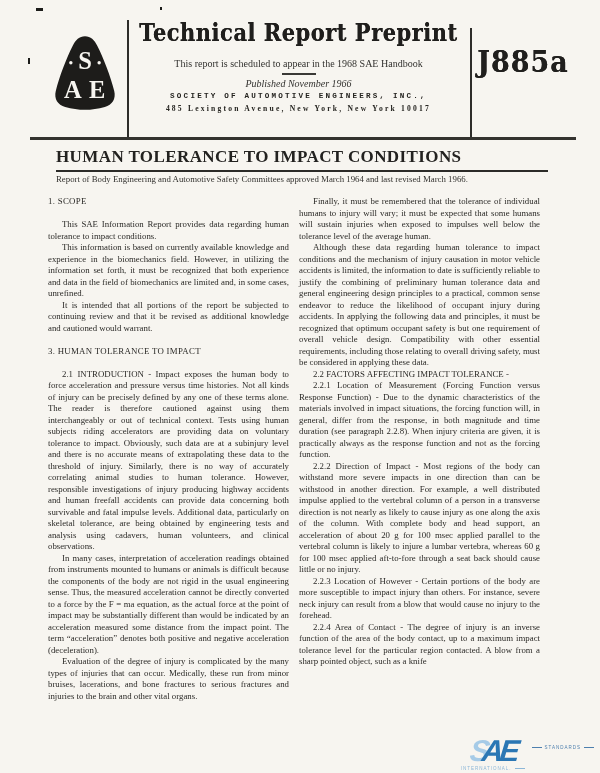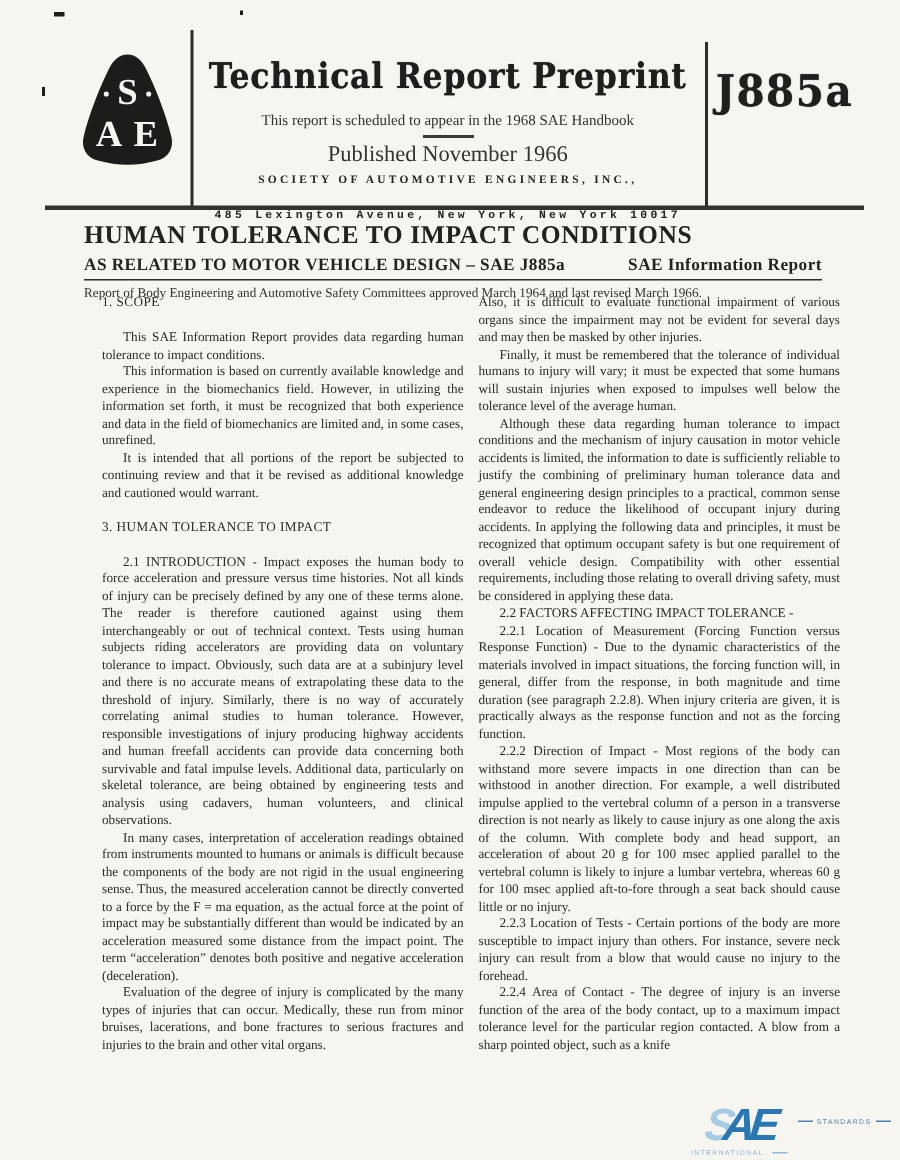--- a/index.html
+++ b/index.html
@@ -7,39 +7,39 @@
   .page{position:relative;width:600px;height:773px;background:#f7f5f0;overflow:hidden;color:#2a2a27;}
 
   
   .speck{position:absolute;background:#1c1c1a;}
 
   
   .logo-svg{position:absolute;left:52px;top:33px;}
   .vline{position:absolute;width:1.5px;background:#2e2d2a;}
   .vline-left{left:127px;top:20px;height:119px;}
   .vline-right{left:470px;top:28px;height:111px;}
-  .header-center{position:absolute;left:129px;top:36px;width:339px;text-align:center;}
+  .header-center{position:absolute;left:129px;top:19px;width:339px;text-align:center;}
   .masthead{font-family:"DejaVu Serif",serif;font-weight:bold;font-size:21px;letter-spacing:.5px;color:#1f1e1c;transform:scaleY(1.12);transform-origin:top center;text-shadow:0 0 .5px #1f1e1c;}
   .sched{margin-top:14px;font-size:10px;color:#33322f;}
   .short-rule{width:34px;height:1.5px;background:#3a3936;margin:4px auto 3px auto;}
-  .published{font-size:15px;color:#33322f;}
-  .society{margin-top:3px;font-family:Liberation Serif, serif;font-weight:bold;font-size:7.6px;letter-spacing:2.2px;color:#252420;text-align:center;}
-  .address{margin-top:16px;font-family:Liberation Mono, monospace;font-weight:bold;font-size:7.6px;letter-spacing:2.2px;color:#252420;}
+  .published{font-size:10px;color:#33322f;font-style:italic;}
+  .society{margin-top:3px;font-family:Liberation Mono, monospace;font-weight:bold;font-size:7.6px;letter-spacing:2.2px;color:#252420;text-align:center;}
+  .address{margin-top:4px;font-family:Liberation Serif, serif;font-weight:bold;font-size:7.6px;letter-spacing:2.2px;color:#252420;}
   .doc-number{position:absolute;left:470px;top:46px;width:106px;text-align:center;font-family:"DejaVu Serif",serif;font-weight:bold;font-size:27px;letter-spacing:1px;color:#201f1d;text-shadow:0 0 .6px #201f1d;transform:scaleY(1.08);}
   .header-rule{position:absolute;left:30px;top:137px;width:546px;height:2.5px;background:#34332f;}
 
   
   .title-block{position:absolute;left:56px;top:147px;width:492px;}
   .title-line1{font-weight:bold;font-size:17px;letter-spacing:.4px;color:#232220;}
   .title-line2-row{display:flex;justify-content:space-between;margin-top:3.5px;font-weight:bold;font-size:11.5px;letter-spacing:.3px;color:#232220;}
   .title-rule{margin-top:3px;height:1.5px;background:#2c2b28;}
   .committee{margin-top:2.5px;font-size:8.8px;color:#33322f;}
 
   
-  .columns{position:absolute;left:68px;top:196px;width:492px;display:flex;gap:10px;}
+  .columns{position:absolute;left:48px;top:196px;width:492px;display:flex;gap:10px;}
   .col{flex:1;font-size:8.8px;line-height:11.5px;text-align:justify;color:#2b2a27;}
   .col p{margin:0;text-indent:14px;}
   .col p.noindent{text-indent:0;}
   .sec-heading{margin:0 0 11.5px 0;letter-spacing:.3px;}
   .sec-heading.mid{margin:11.5px 0;}
   .u{text-underline-offset:1.5px;}
 
   
   .watermark{position:absolute;right:6px;bottom:2px;display:flex;align-items:flex-start;gap:7px;font-family:"Liberation Sans",sans-serif;}
   .wm-logo{text-align:center;line-height:1;}
@@ -85,49 +85,44 @@
       <div class="address">485 Lexington Avenue, New York, New York 10017</div>
     </div>
 
     <div class="vline vline-right"></div>
     <div class="doc-number">J885a</div>
     <div class="header-rule"></div>
   </div>
 
   <div class="title-block">
     <div class="title-line1">HUMAN TOLERANCE TO IMPACT CONDITIONS</div>
-    <div class="title-line2-row">
-      <span>AS RELATED TO MOTOR VEHICLE DESIGN – SAE J885a</span>
-      <span>SAE Information Report</span>
-    </div>
     <div class="title-rule"></div>
     <div class="committee">Report of Body Engineering and Automotive Safety Committees approved March 1964 and last revised March 1966.</div>
   </div>
 
   <div class="columns">
 
     <div class="col">
       <div class="sec-heading">1. SCOPE</div>
       <p>This SAE Information Report provides data regarding human tolerance to impact conditions.</p>
       <p>This information is based on currently available knowledge and experience in the biomechanics field. However, in utilizing the information set forth, it must be recognized that both experience and data in the field of biomechanics are limited and, in some cases, unrefined.</p>
       <p>It is intended that all portions of the report be subjected to continuing review and that it be revised as additional knowledge and cautioned would warrant.</p>
       <div class="sec-heading mid">3. HUMAN TOLERANCE TO IMPACT</div>
       <p>2.1 INTRODUCTION - Impact exposes the human body to force acceleration and pressure versus time histories. Not all kinds of injury can be precisely defined by any one of these terms alone. The reader is therefore cautioned against using them interchangeably or out of technical context. Tests using human subjects riding accelerators are providing data on voluntary tolerance to impact. Obviously, such data are at a subinjury level and there is no accurate means of extrapolating these data to the threshold of injury. Similarly, there is no way of accurately correlating animal studies to human tolerance. However, responsible investigations of injury producing highway accidents and human freefall accidents can provide data concerning both survivable and fatal impulse levels. Additional data, particularly on skeletal tolerance, are being obtained by engineering tests and analysis using cadavers, human volunteers, and clinical observations.</p>
       <p>In many cases, interpretation of acceleration readings obtained from instruments mounted to humans or animals is difficult because the components of the body are not rigid in the usual engineering sense. Thus, the measured acceleration cannot be directly converted to a force by the F = ma equation, as the actual force at the point of impact may be substantially different than would be indicated by an acceleration measured some distance from the impact point. The term “acceleration” denotes both positive and negative acceleration (deceleration).</p>
       <p>Evaluation of the degree of injury is complicated by the many types of injuries that can occur. Medically, these run from minor bruises, lacerations, and bone fractures to serious fractures and injuries to the brain and other vital organs.</p>
     </div>
 
     <div class="col">
-      <p class="noindent">Also, it is difficult to evaluate functional impairment of various organs since the impairment may not be evident for several days and may then be masked by other injuries.</p>
       <p>Finally, it must be remembered that the tolerance of individual humans to injury will vary; it must be expected that some humans will sustain injuries when exposed to impulses well below the tolerance level of the average human.</p>
       <p>Although these data regarding human tolerance to impact conditions and the mechanism of injury causation in motor vehicle accidents is limited, the information to date is sufficiently reliable to justify the combining of preliminary human tolerance data and general engineering design principles to a practical, common sense endeavor to reduce the likelihood of occupant injury during accidents. In applying the following data and principles, it must be recognized that optimum occupant safety is but one requirement of overall vehicle design. Compatibility with other essential requirements, including those relating to overall driving safety, must be considered in applying these data.</p>
       <p>2.2 FACTORS AFFECTING IMPACT TOLERANCE -</p>
       <p><span>2.2.1 </span><span class="u">Location of Measurement (Forcing Function versus Response Function)</span><span> - Due to the dynamic characteristics of the materials involved in impact situations, the forcing function will, in general, differ from the response, in both magnitude and time duration (see paragraph 2.2.8). When injury criteria are given, it is practically always as the response function and not as the forcing function.</span></p>
       <p><span>2.2.2 </span><span class="u">Direction of Impact</span><span> - Most regions of the body can withstand more severe impacts in one direction than can be withstood in another direction. For example, a well distributed impulse applied to the vertebral column of a person in a transverse direction is not nearly as likely to cause injury as one along the axis of the column. With complete body and head support, an acceleration of about 20 g for 100 msec applied parallel to the vertebral column is likely to injure a lumbar vertebra, whereas 60 g for 100 msec applied aft-to-fore through a seat back should cause little or no injury.</span></p>
-      <p><span>2.2.3 </span><span class="u">Location of Tests</span><span> - Certain portions of the body are more susceptible to impact injury than others. For instance, severe neck injury can result from a blow that would cause no injury to the forehead.</span></p>
+      <p><span>2.2.3 </span><span class="u">Location of However</span><span> - Certain portions of the body are more susceptible to impact injury than others. For instance, severe neck injury can result from a blow that would cause no injury to the forehead.</span></p>
       <p><span>2.2.4 </span><span class="u">Area of Contact</span><span> - The degree of injury is an inverse function of the area of the body contact, up to a maximum impact tolerance level for the particular region contacted. A blow from a sharp pointed object, such as a knife</span></p>
     </div>
 
   </div>
 
   <div class="watermark">
     <div class="wm-logo">
       <div class="wm-logo-letters">
         <span class="wm-s">S</span><span class="wm-ae">AE</span>
       </div>

